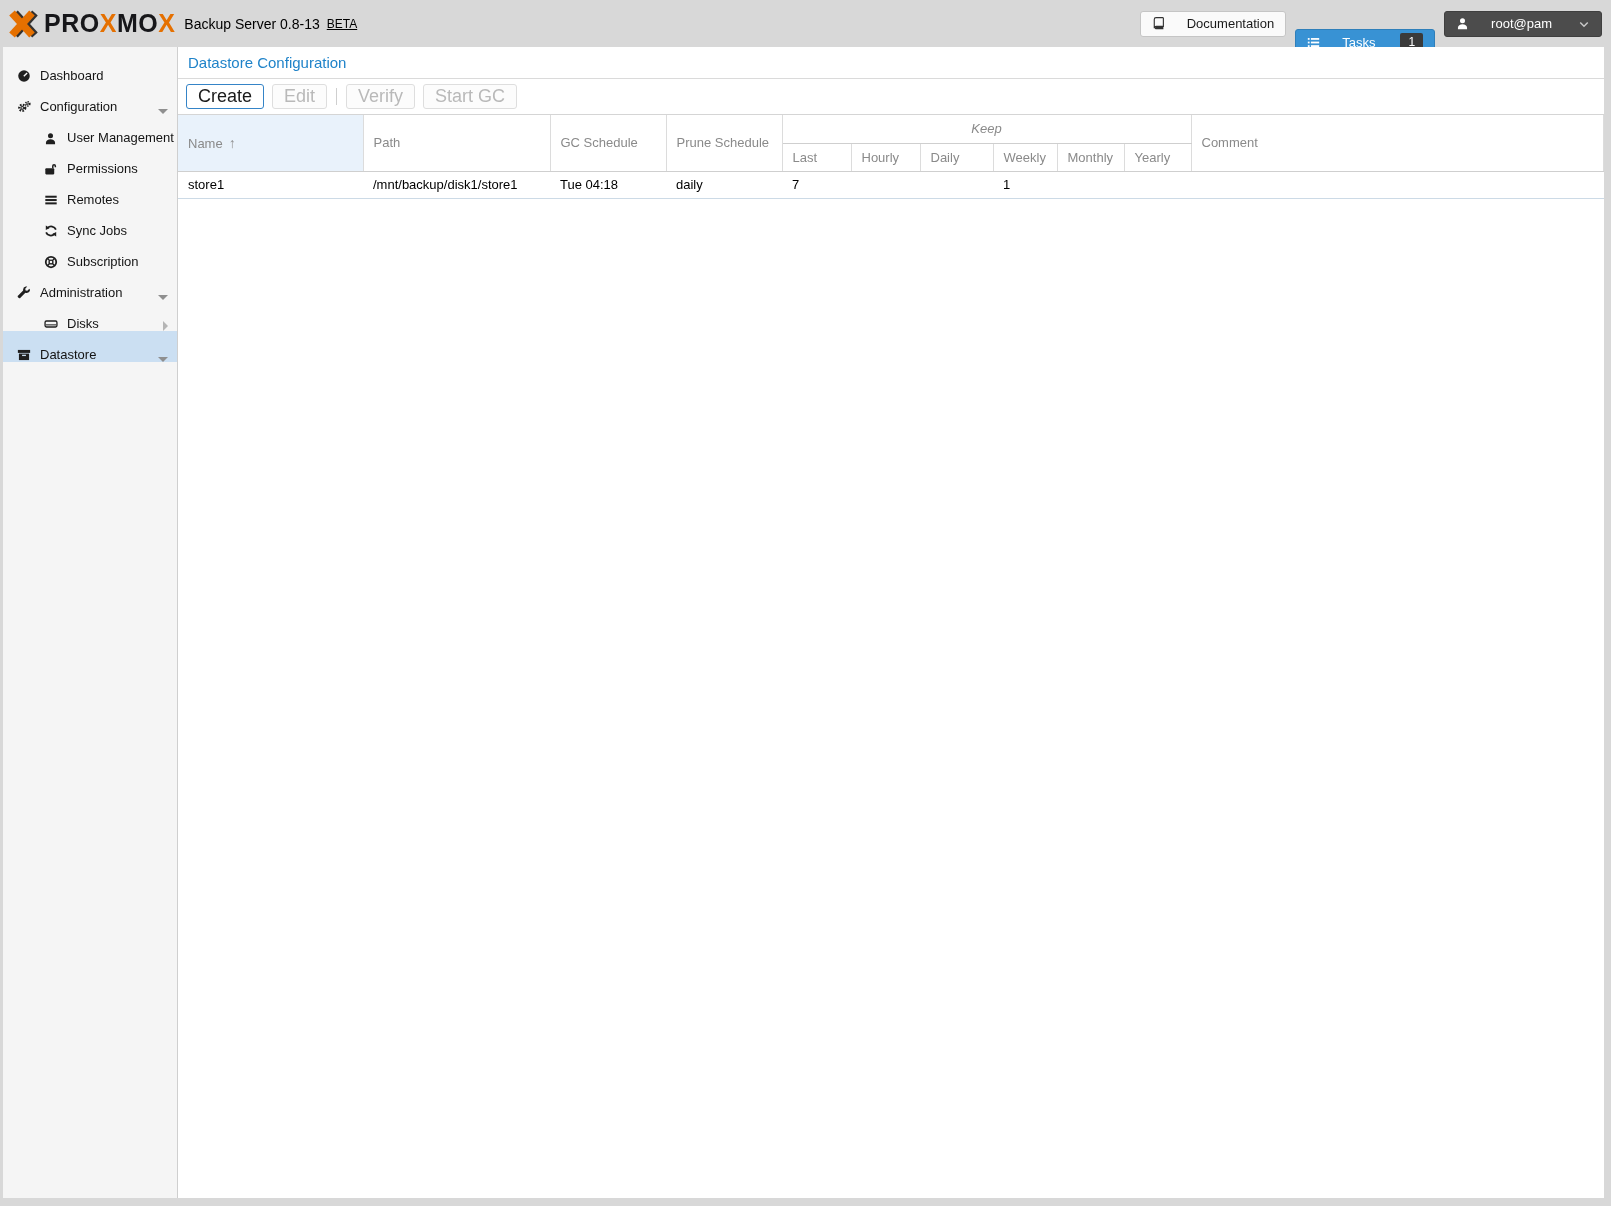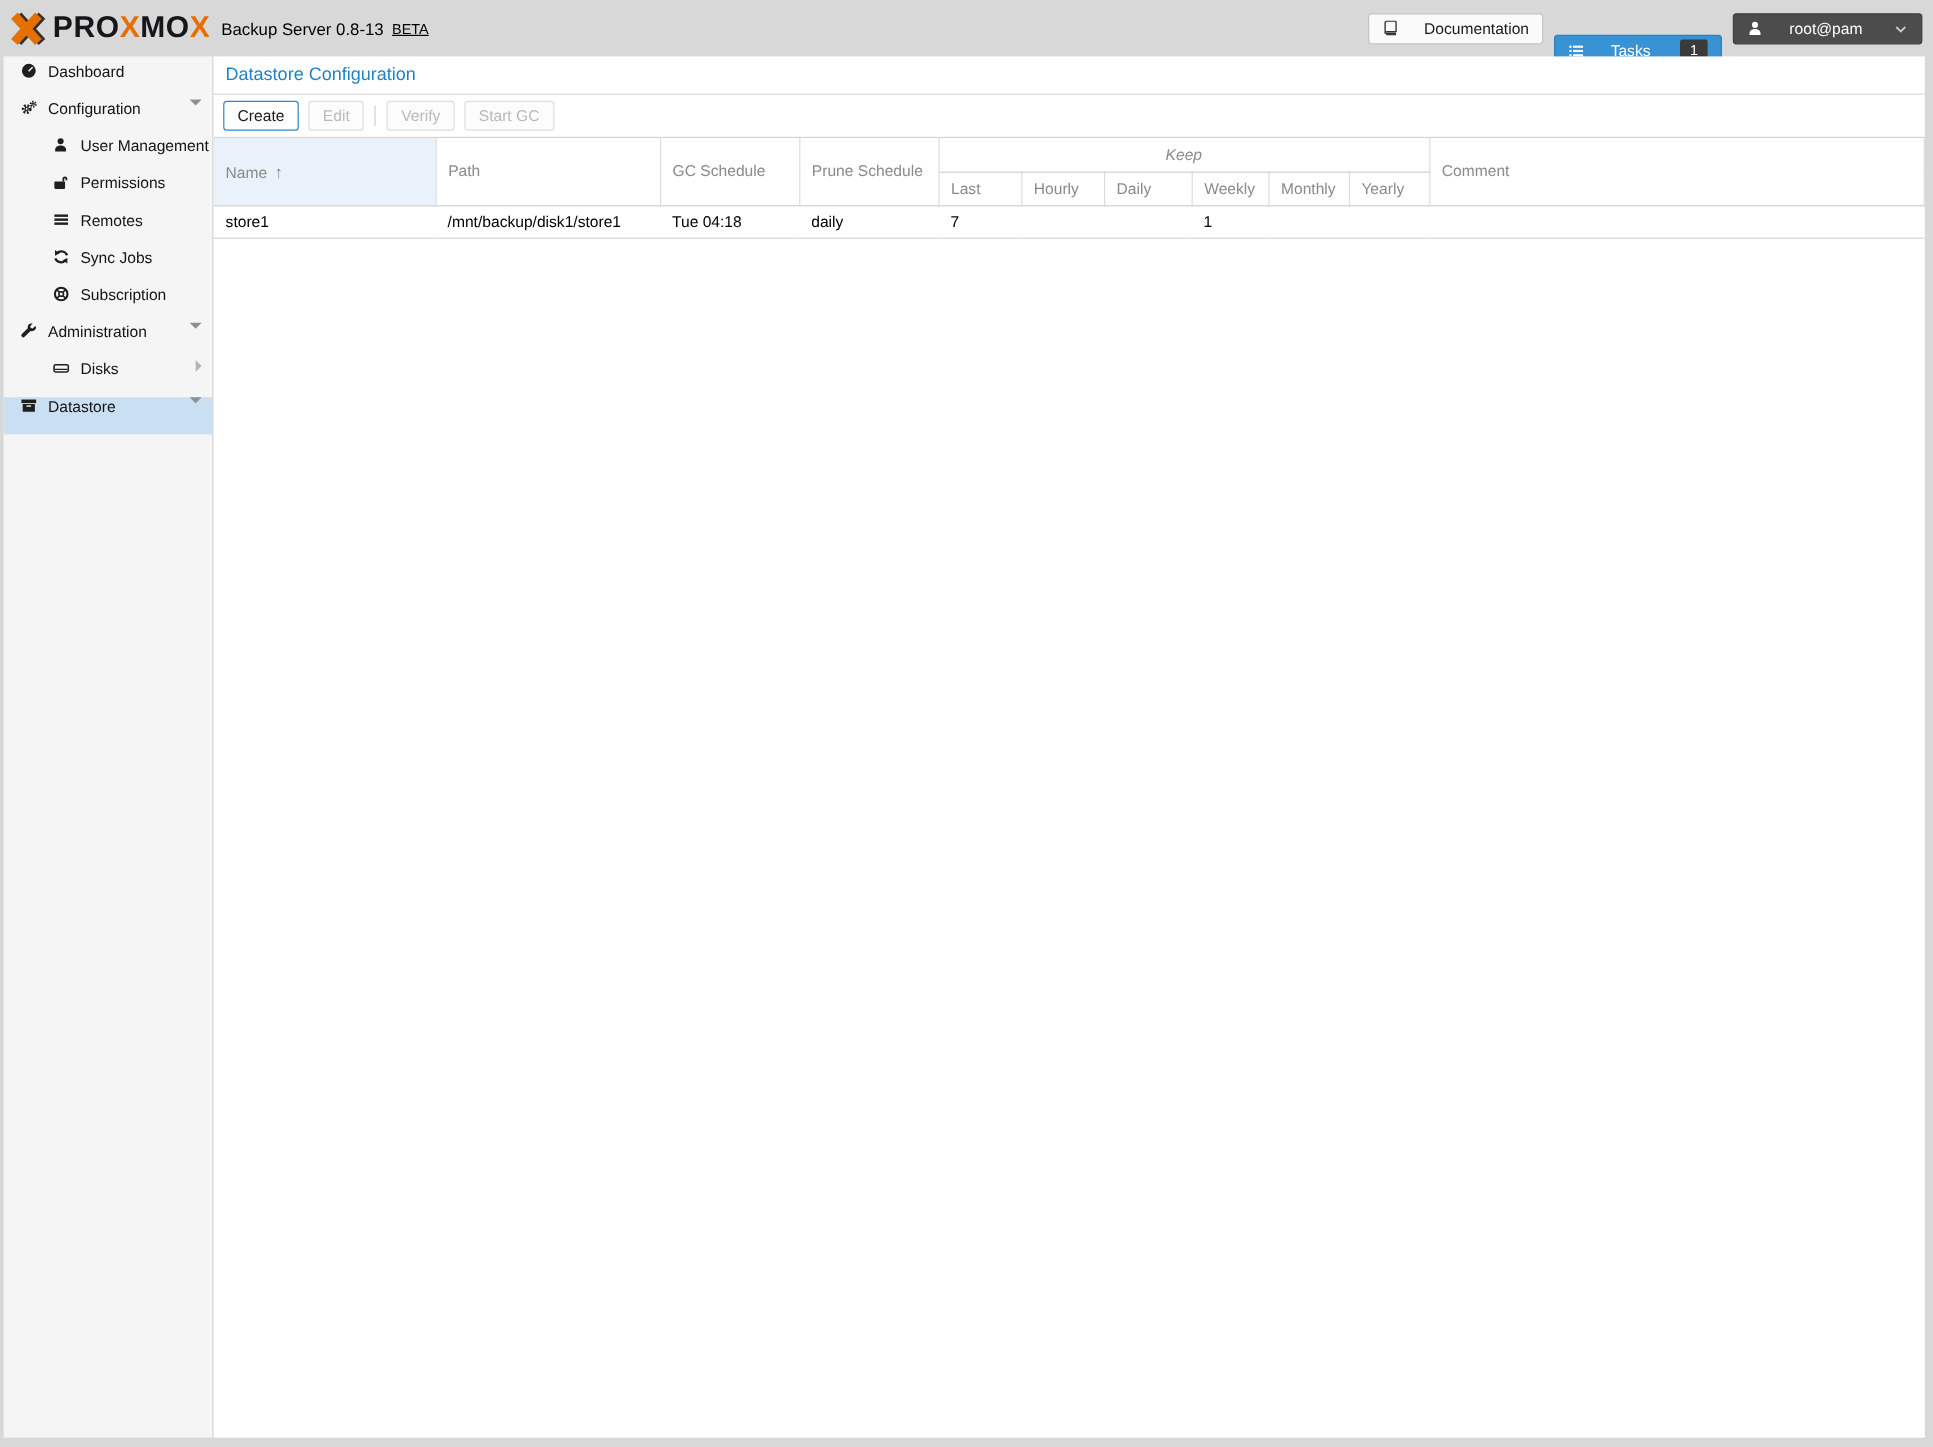--- a/index.html
+++ b/index.html
@@ -27,36 +27,36 @@
   .hbtn.doc   { background:#fafafa; border-color:#c5c5c5; color:#1a1a1a; }
   .hbtn.tasks { background:#3892d4; border-color:#2f7fba; color:#fff; margin-left:9px;margin-top:37px; }
   .hbtn.user  { background:#4c4c4c; border-color:#3f3f3f; color:#fff; margin-left:9px; }
   .badge { background:#3a3a3a; color:#fff; border-radius:2px; padding:2px 8px; font-size:12px; margin-left:3px; line-height:1.2; }
 
   
   .workspace { position:absolute; top:47px; left:3px; right:7px; bottom:8px; display:flex; }
 
   
   .sidebar { width:175px; flex:0 0 175px; background:#f5f5f5; border-right:1px solid #cfcfcf; padding-top:5px; }
-  .nav-item { height:31px; display:flex; align-items:flex-start; padding:0 9px 0 12px;
+  .nav-item { height:31px; display:flex; align-items:flex-end; padding:0 9px 0 12px;
               font-size:13px; color:#141414; cursor:pointer; }
   .nav-item.lvl1 { padding-left:39px; }
   .nav-item.selected { background:#cbdff2; }
   .nav-icon { width:17px; display:flex; justify-content:center; align-items:center; margin-right:8px; color:#1f1f1f; flex:0 0 17px; }
   .nav-label { flex:1; white-space:nowrap; }
   .chev-down  { width:0; height:0; border-left:5px solid transparent; border-right:5px solid transparent; border-top:5px solid #8f8f8f; }
   .chev-right { width:0; height:0; border-top:5px solid transparent; border-bottom:5px solid transparent; border-left:5px solid #b5b5b5; }
 
   
   .main { flex:1; min-width:0; background:#fff; display:flex; flex-direction:column; }
   .panel-title { height:32px; flex:0 0 32px; display:flex; align-items:center; padding-left:10px;
                  font-size:15px; color:#1f83c9; border-bottom:1px solid #dadada; }
   .toolbar { height:36px; flex:0 0 36px; display:flex; align-items:center; gap:8px; padding:0 8px;
              border-bottom:1px solid #d5d5d5; }
-  .tbtn { height:25px; padding:0 11px; border-radius:3px; font-size:13px; background:#fff;
+  .tbtn { height:25px; padding:0 11px; border-radius:3px; font-size:18px; background:#fff;
           display:flex; align-items:center; cursor:pointer; font-family:inherit; }
   .tbtn.primary  { border:1px solid #3584c7; color:#1a1a1a; }
   .tbtn.disabled { border:1px solid #dedede; color:#b9b9b9; background:#fcfcfc; cursor:default; }
   .tsep { width:1px; height:17px; background:#cfcfcf; margin:0 1px; }
 
   
   table { border-collapse:collapse; table-layout:fixed; width:100%; }
   th { font-weight:normal; text-align:left; padding:0 10px; font-size:13px; color:#8a8a8a;
        background:#fff; border-right:1px solid #dcdcdc; border-bottom:1px solid #cfcfcf;
        white-space:nowrap; overflow:hidden; cursor:pointer; }

